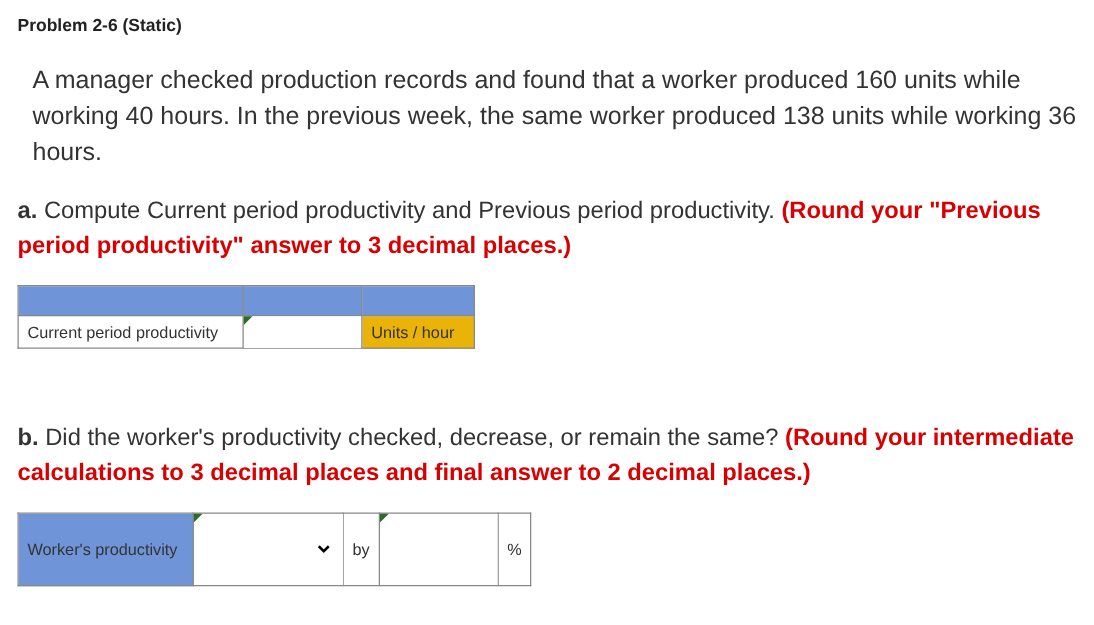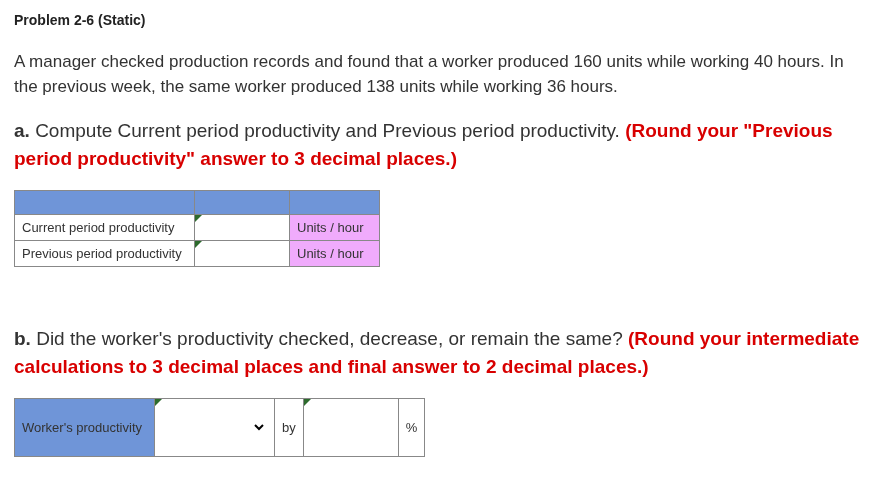--- a/index.html
+++ b/index.html
@@ -12,23 +12,23 @@
     background: #fff;
     width: 875px;
   }
   h1 {
     font-size: 14px;
     font-weight: bold;
     margin: 0 0 22px 0;
     color: #222;
   }
   p.intro {
-    margin: 0 0 18px 0;
+    margin: 0 0 18px 12px;
     line-height: 1.45;
-    font-size: 17px;
+    font-size: 20px;
   }
   p.part {
     margin: 0 0 18px 0;
     line-height: 1.45;
     font-size: 19px;
   }
   .bold-red {
     color: #d80000;
     font-weight: bold;
   }
@@ -43,21 +43,21 @@
     text-align: left;
     vertical-align: middle;
     height: 22px;
   }
   table.grid tr.header-row td {
     background: #6f95d8;
     height: 24px;
   }
   .label-cell { width: 180px; background: #fff; }
   .input-cell { width: 95px; background: #fff; padding: 0; position: relative; }
-  .unit-cell { width: 90px; background: #f0abfc; }
+  .unit-cell { width: 90px; background: #eab308; }
   .input-cell input {
     width: 100%;
     height: 100%;
     border: none;
     outline: none;
     padding: 2px 4px;
     font-size: 13px;
     background: transparent;
   }
   .input-cell::before {
@@ -117,27 +117,20 @@
         <td></td>
         <td></td>
   </tr>
   <tr>
     <td class="label-cell">Current period productivity</td>
     <td class="input-cell">
       <input type="text" style="">
     </td>
     <td class="unit-cell">Units / hour</td>
   </tr>
-  <tr>
-    <td class="label-cell">Previous period productivity</td>
-    <td class="input-cell">
-      <input type="text" style="">
-    </td>
-    <td class="unit-cell">Units / hour</td>
-  </tr>
 </tbody>
   </table>
 
 <p class="part">
   <b>b.</b><span> Did the worker's productivity checked, decrease, or remain the same? </span><span class="bold-red">(Round your intermediate calculations to 3 decimal places and final answer to 2 decimal places.)</span>
 </p>
 
 <table class="grid2">
   <tbody>
       <tr>

